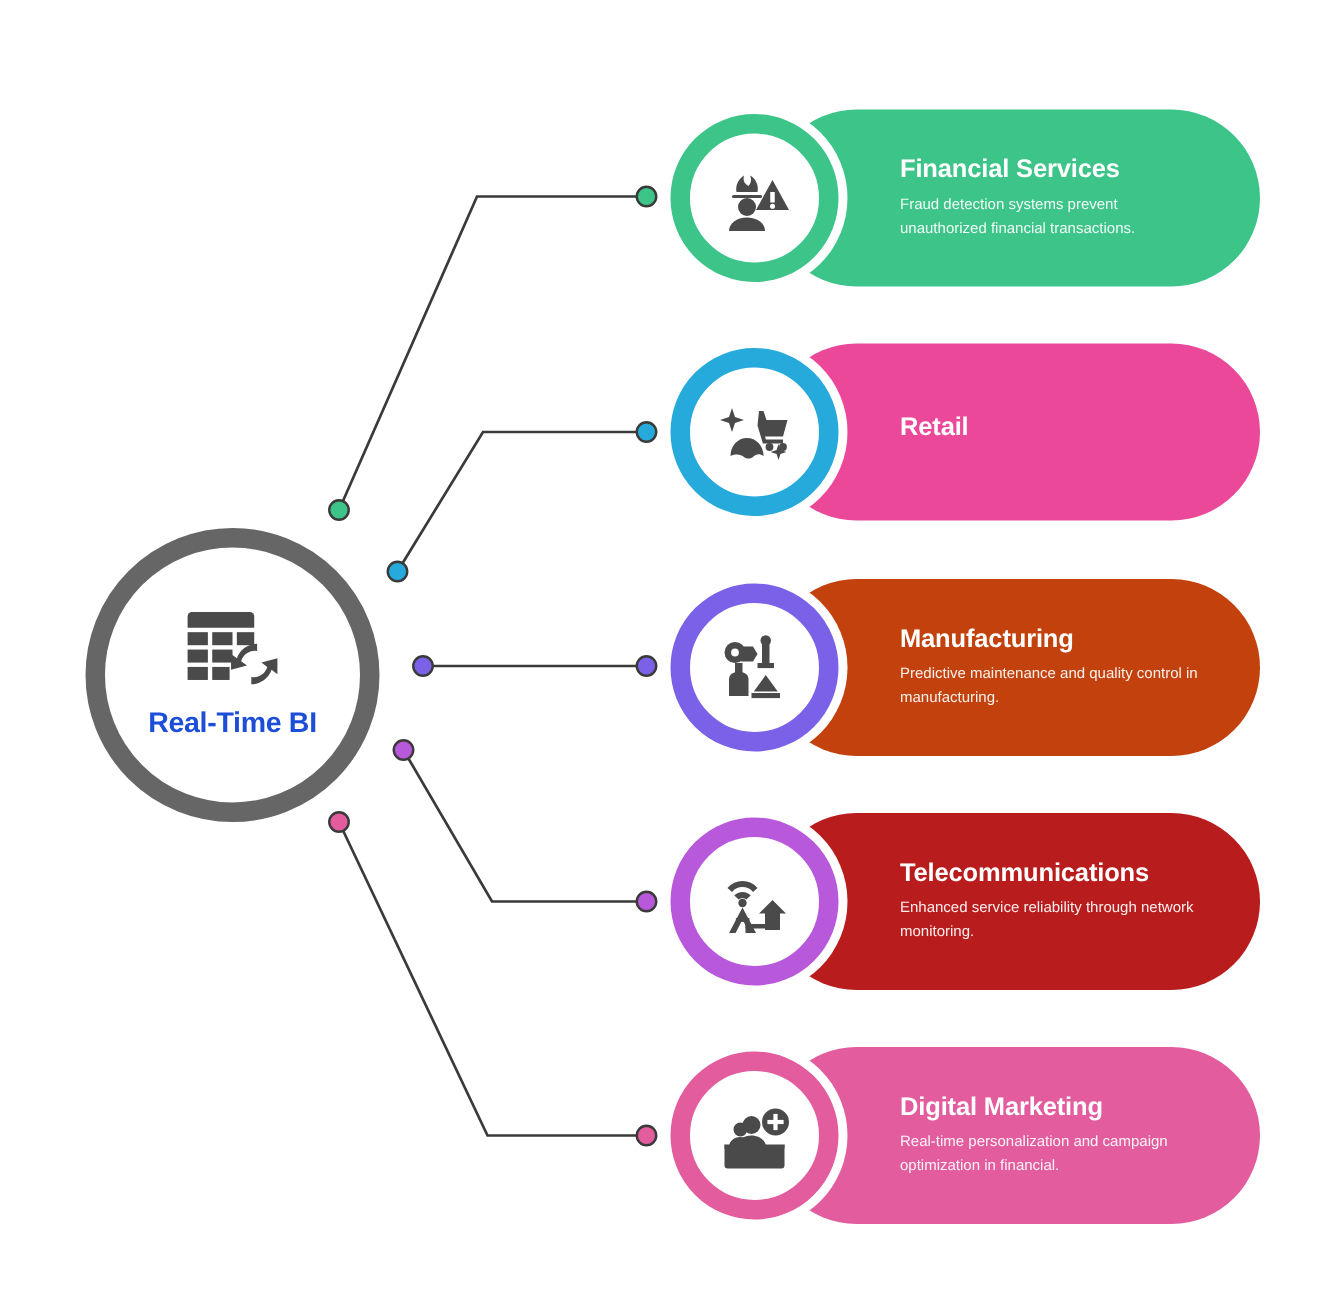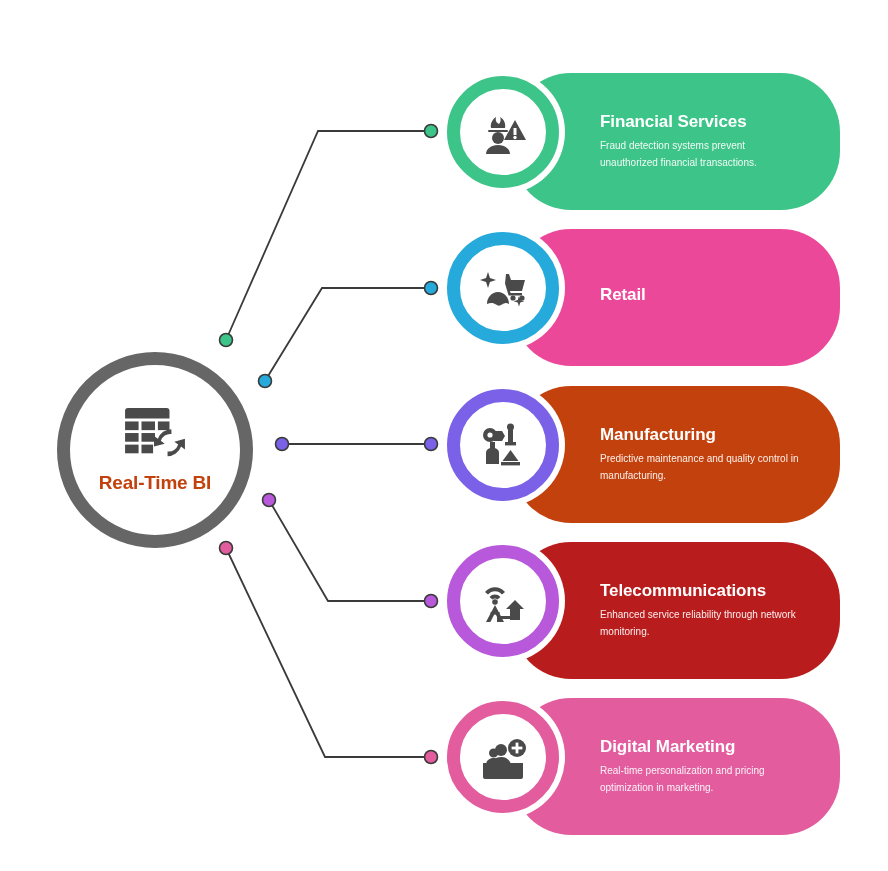--- a/index.html
+++ b/index.html
@@ -47,21 +47,21 @@
     justify-content: center;
   }
   #hub-icon {
     width: 62px;
     height: 56px;
     margin-bottom: 10px;
   }
   #hub-label {
     font-size: 19px;
     font-weight: bold;
-    color: #c2410c;
+    color: #1d4ed8;
     letter-spacing: -0.2px;
     white-space: nowrap;
   }
 
   
   .row {
     position: absolute;
     left: 444px;
     width: 396px;
     height: 118px;
@@ -71,21 +71,21 @@
   .row-1 { top: 229px; }
   .row-2 { top: 386px; }
   .row-3 { top: 542px; }
   .row-4 { top: 698px; }
 
   .card {
     position: absolute;
     left: 68px;
     top: 0;
     width: 328px;
-    height: 137px;
+    height: 118px;
     border-radius: 59px 59px 59px 59px;
     box-sizing: border-box;
     padding: 15px 30px 15px 88px;
     display: flex;
     flex-direction: column;
     justify-content: center;
   }
   .card-title {
     color: #ffffff;
     font-size: 17px;
@@ -250,21 +250,21 @@
         <path d="M29 34 l9 -9 l9 9 h-4 v11 h-10 v-11 z"></path>
         <path d="M20 41 h14 v3 h-14 z"></path>
         <path d="M20 41 h3 v6 h-3 z"></path>
       </svg>
     </div>
   </div>
 
   <div class="row row-4">
     <div class="card" style="background: rgb(226, 92, 158);">
       <div class="card-title">Digital Marketing</div>
-      <div class="card-desc">Real-time personalization and pricing optimization in marketing.</div>
+      <div class="card-desc">Real-time personalization and campaign optimization in financial.</div>
     </div>
     <div class="gap-ring"></div>
     <div class="medallion" style="border-color: rgb(226, 92, 158);">
       <svg viewBox="0 0 52 52">
         <circle cx="24" cy="19" r="6"></circle>
         <path d="M24 26 c-6 0 -10 4 -10 9 h20 c0 -5 -4 -9 -10 -9 z"></path>
         <path d="M12 22 a4.6 4.6 0 1 1 9.2 0 a4.6 4.6 0 0 1 -9.2 0 z"></path>
         <path d="M16.6 27 c-4.6 0 -7.6 3 -7.6 7 h15 c0 -4 -3 -7 -7.4 -7 z"></path>
         <path d="M6 32 h40 v14 a2 2 0 0 1 -2 2 h-36 a2 2 0 0 1 -2 -2 z"></path>
         <path d="M6 32 l20 9 l20 -9 v2.6 l-20 9 l-20 -9 z"></path>

